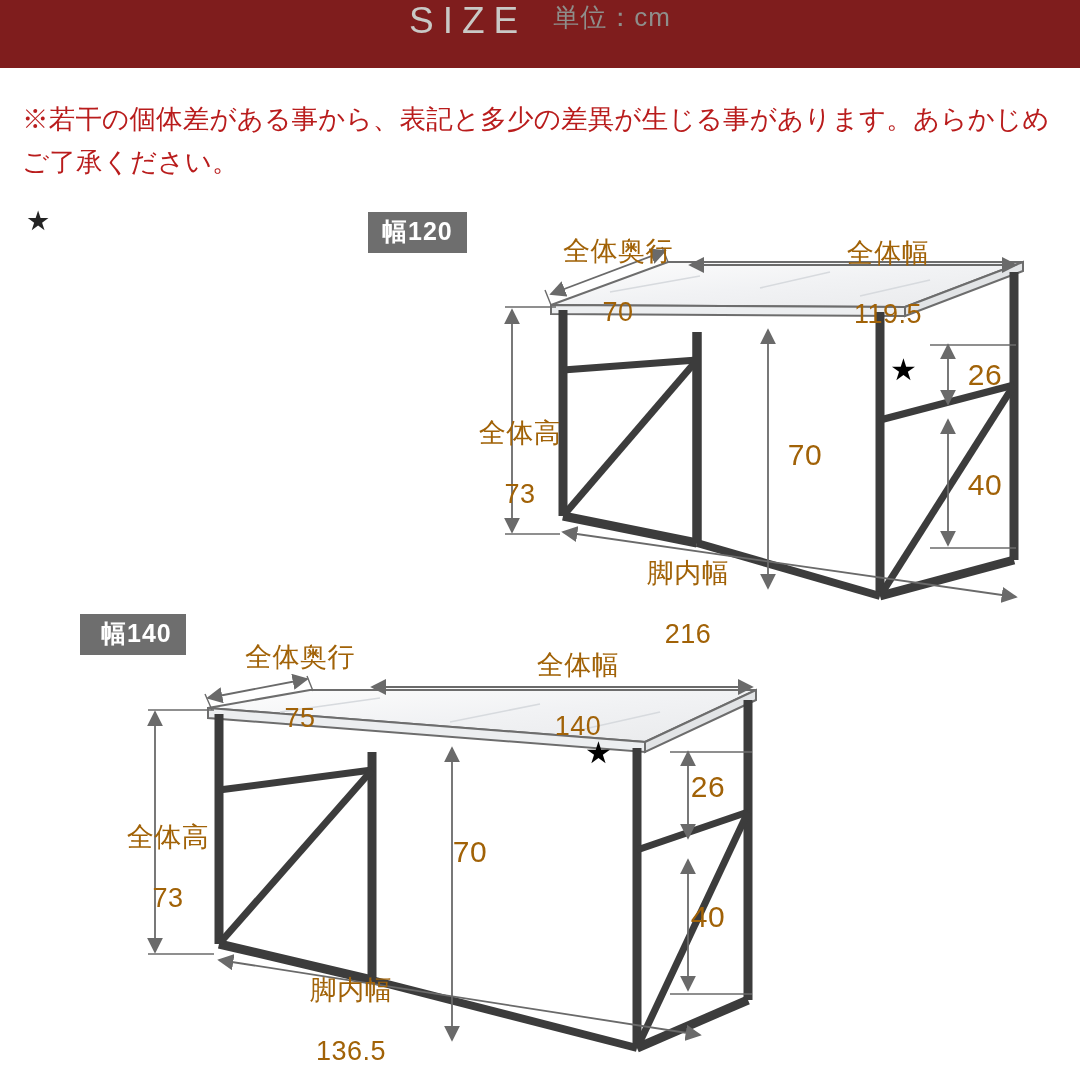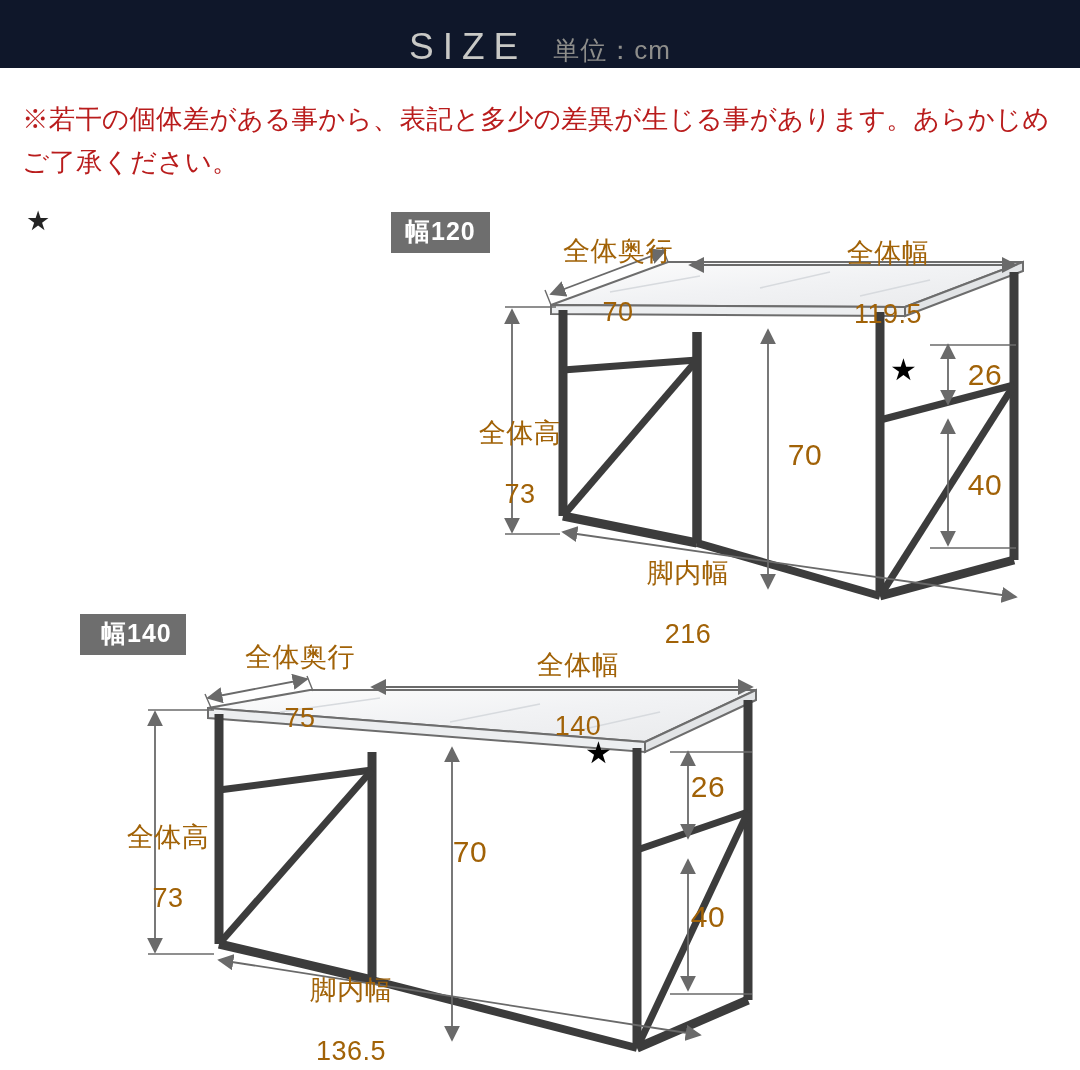--- a/index.html
+++ b/index.html
@@ -12,23 +12,23 @@
     color: #2b2b2b;
     position: relative;
     overflow: hidden;
   }
 
   
   .header-band {
     position: absolute;
     left: 0; top: 0;
     width: 1080px; height: 68px;
-    background: #0f172a;
+    background: #7f1d1d;
     display: flex;
-    align-items: flex-end;
+    align-items: flex-start;
     justify-content: center;
   }
   .header-size {
     font-size: 37px;
     letter-spacing: 9px;
     color: #c9c9c6;
     font-weight: 400;
   }
   .header-unit {
     font-size: 26px;
@@ -65,21 +65,21 @@
   .tag {
     position: absolute;
     background: #6e6e6e;
     color: #ffffff;
     font-size: 25px;
     font-weight: bold;
     padding: 7px 14px 9px;
     letter-spacing: 1px;
     line-height: 1;
   }
-  #tag120 { left: 368px; top: 212px; margin-left: 23px; }
+  #tag120 { left: 368px; top: 212px; }
   #tag140 { left: 80px; top: 614px; padding-left: 21px; }
 
   
   .lbl {
     position: absolute;
     font-size: 27px;
     line-height: 1.12;
     color: #a16207;
     text-align: center;
     white-space: pre;

